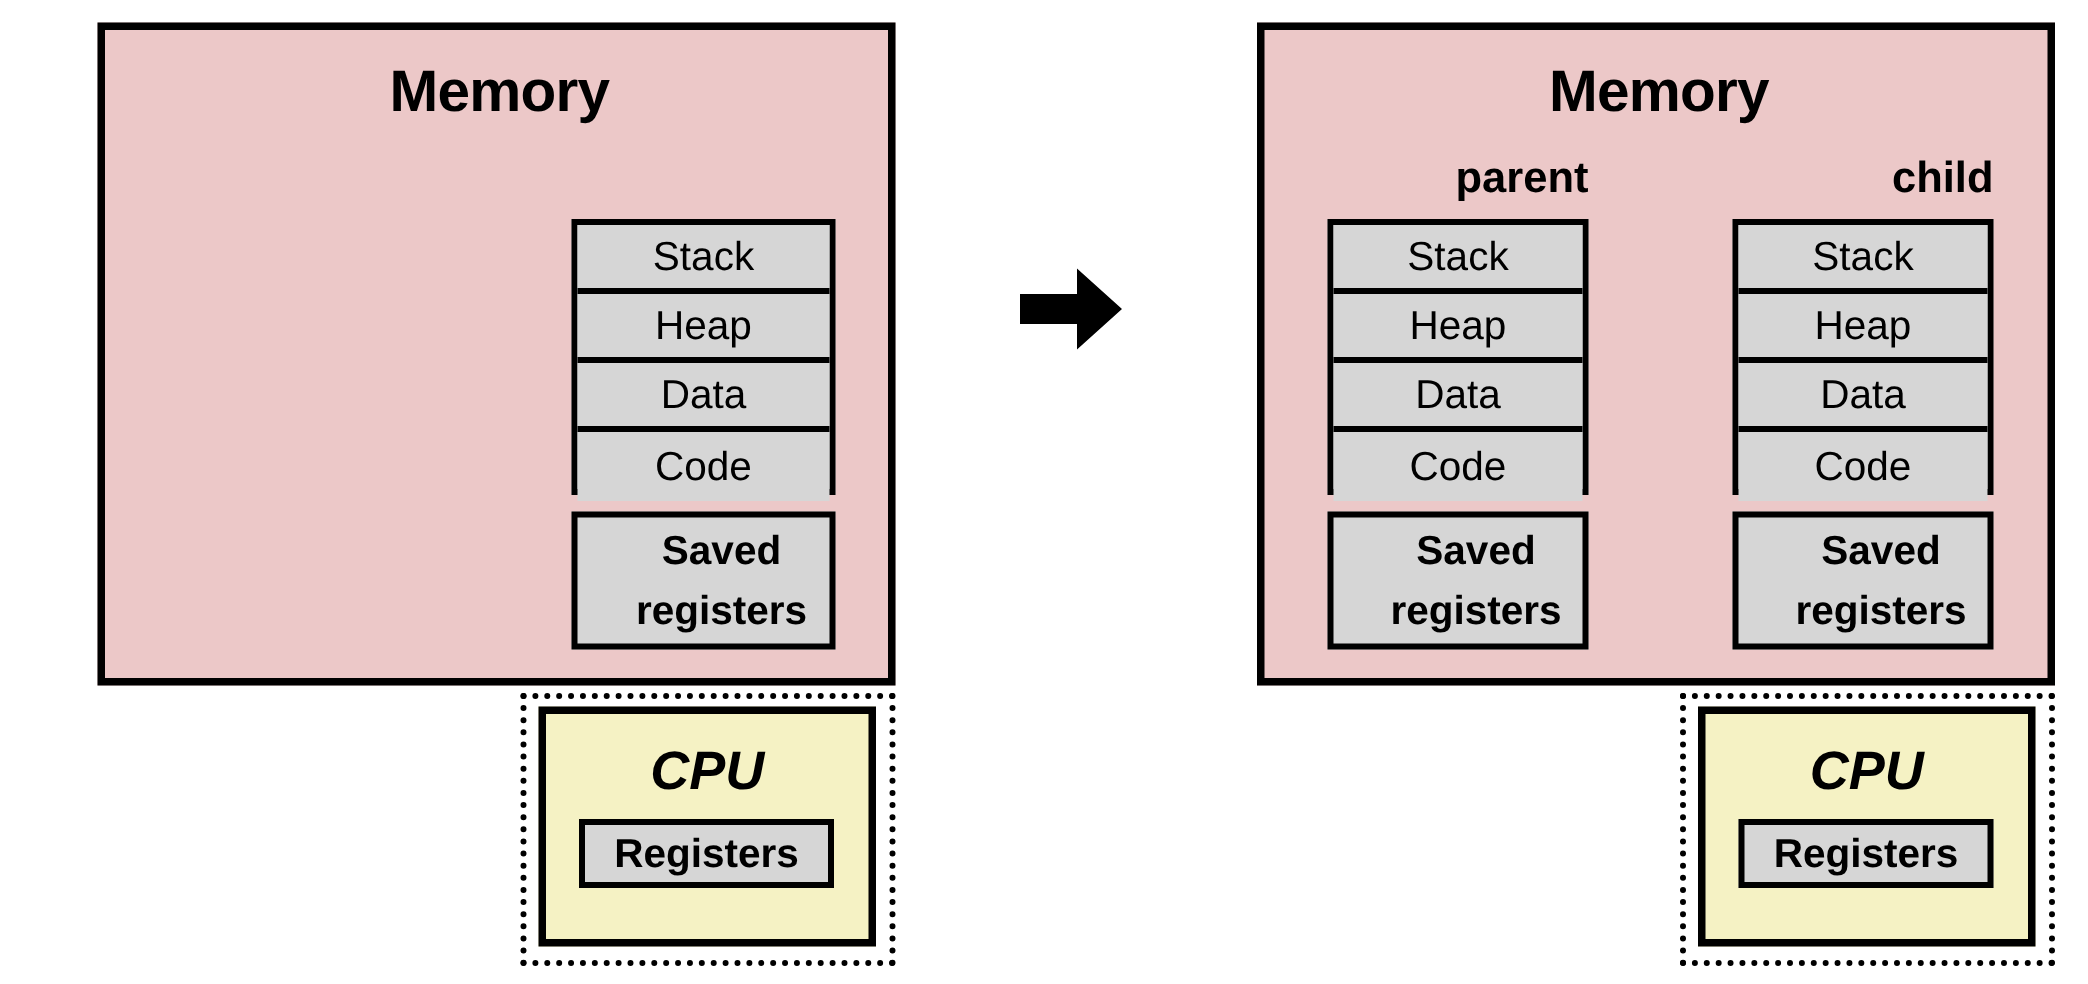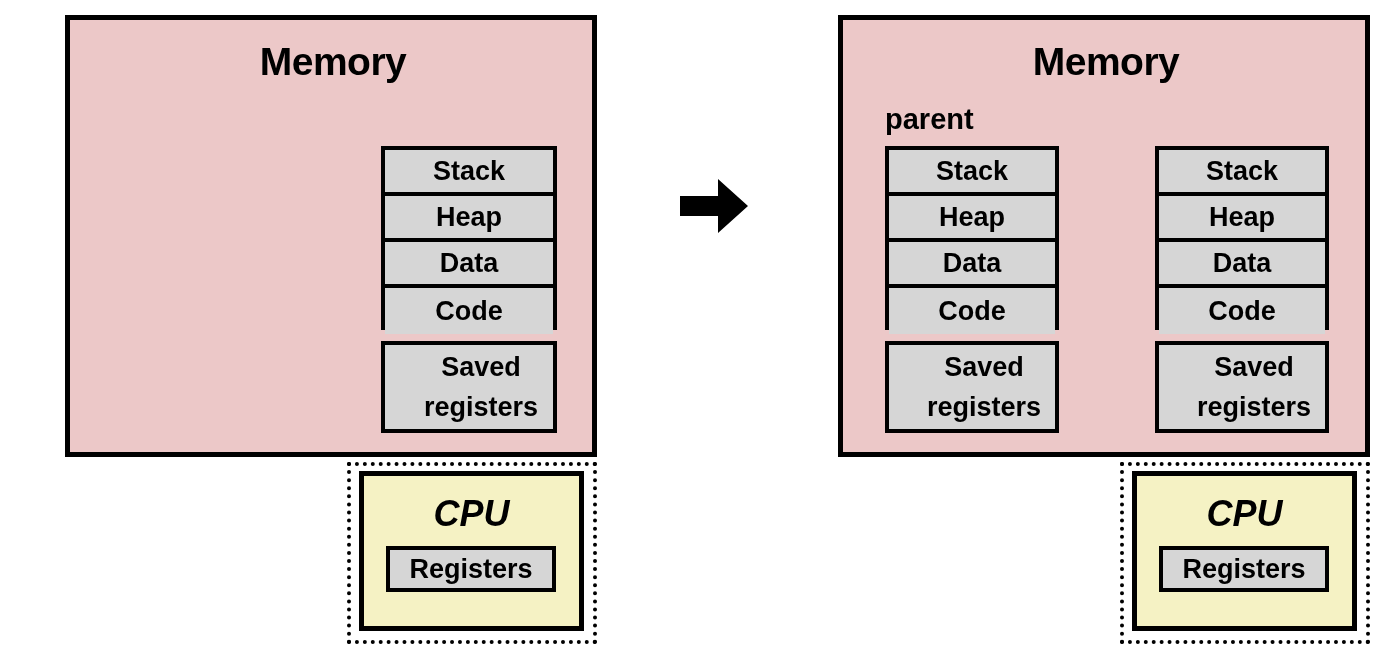--- a/index.html
+++ b/index.html
@@ -25,42 +25,42 @@
     font-weight:bold;
     font-size:39px;
     line-height:39px;
     color:#000000;
     letter-spacing:-0.5px;
   }
 
   
   .col-label{
     position:absolute;
-    text-align:left;
+    text-align:right;
     font-weight:bold;
     font-size:29px;
     line-height:29px;
     color:#000000;
   }
 
   
   .seg-group{
     position:absolute;
     border:4px solid #000000;
     background:#D6D6D6;
     box-sizing:border-box;
   }
   .seg{
     display:flex;
     align-items:center;
     justify-content:center;
     background:#D6D6D6;
     border-bottom:4px solid #000000;
     box-sizing:border-box;
-    font-weight:bold;
+    font-weight:normal;
     font-size:27px;
     line-height:27px;
     color:#000000;
   }
   .seg:last-child{border-bottom:none;}
 
   .saved-box{
     position:absolute;
     border:4px solid #000000;
     background:#D6D6D6;
@@ -148,20 +148,21 @@
       <path d="M2 21 L40 21 L40 4 L70 31 L40 58 L40 41 L2 41 Z" fill="#000000"></path>
     </svg>
   </div>
 
   <div class="memory-box" style="left:838px;top:15px;width:532px;height:442px;">
     <div class="memory-title" style="top:22px;">Memory</div>
   </div>
 
   <div class="col-label" style="left:885px;top:105px;width:174px;">parent</div>
 
+  <div class="col-label" style="left:1155px;top:105px;width:174px;">child</div>
 
   <div class="seg-group" style="left:885px;top:146px;width:174px;height:184px;">
     <div class="seg" style="height:46px;">Stack</div>
     <div class="seg" style="height:46px;">Heap</div>
     <div class="seg" style="height:46px;">Data</div>
     <div class="seg" style="height:46px;">Code</div>
   </div>
   <div class="saved-box" style="left:885px;top:341px;width:174px;height:92px;">
     <span>Saved</span>
     <span>registers</span>

